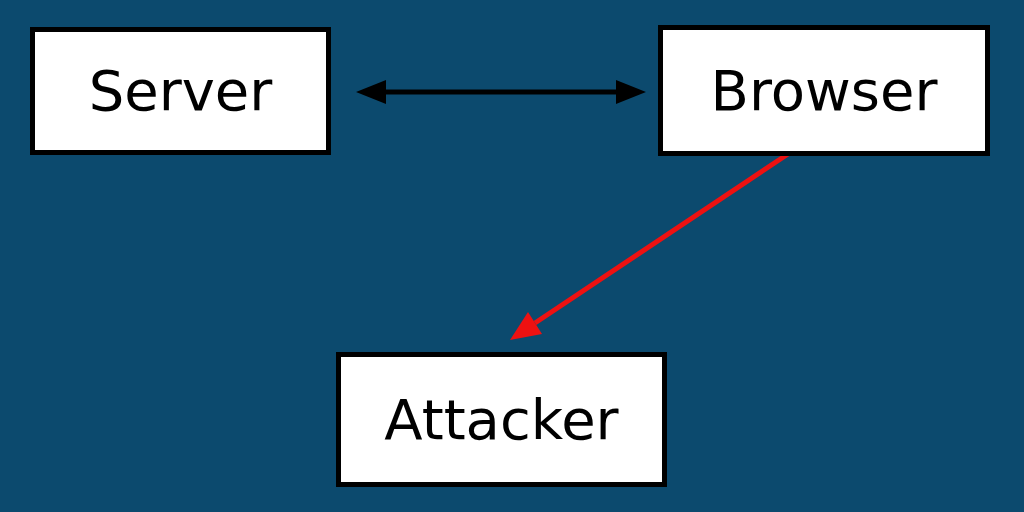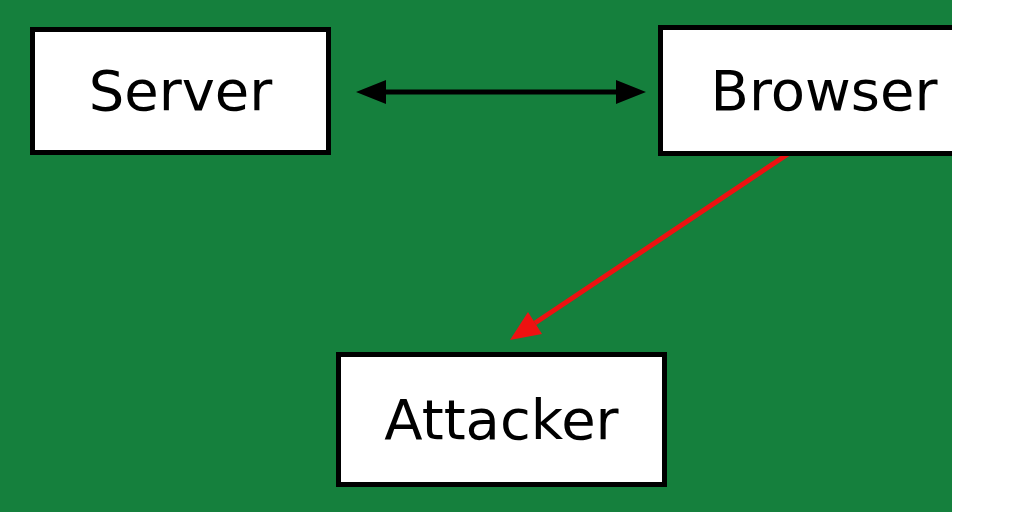--- a/index.html
+++ b/index.html
@@ -2,23 +2,23 @@
 <html><head>
   <meta charset="utf-8">
   <style>
     html, body {
       margin: 0;
       padding: 0;
       background: #ffffff;
     }
     .canvas {
       position: relative;
-      width: 952px;
+      width: 1024px;
       height: 512px;
-      background: #15803d;
+      background: #0c4a6e;
       font-family: "DejaVu Sans", sans-serif;
       overflow: hidden;
     }
     .arrows-layer {
       position: absolute;
       left: 0;
       top: 0;
       width: 1024px;
       height: 512px;
     }

